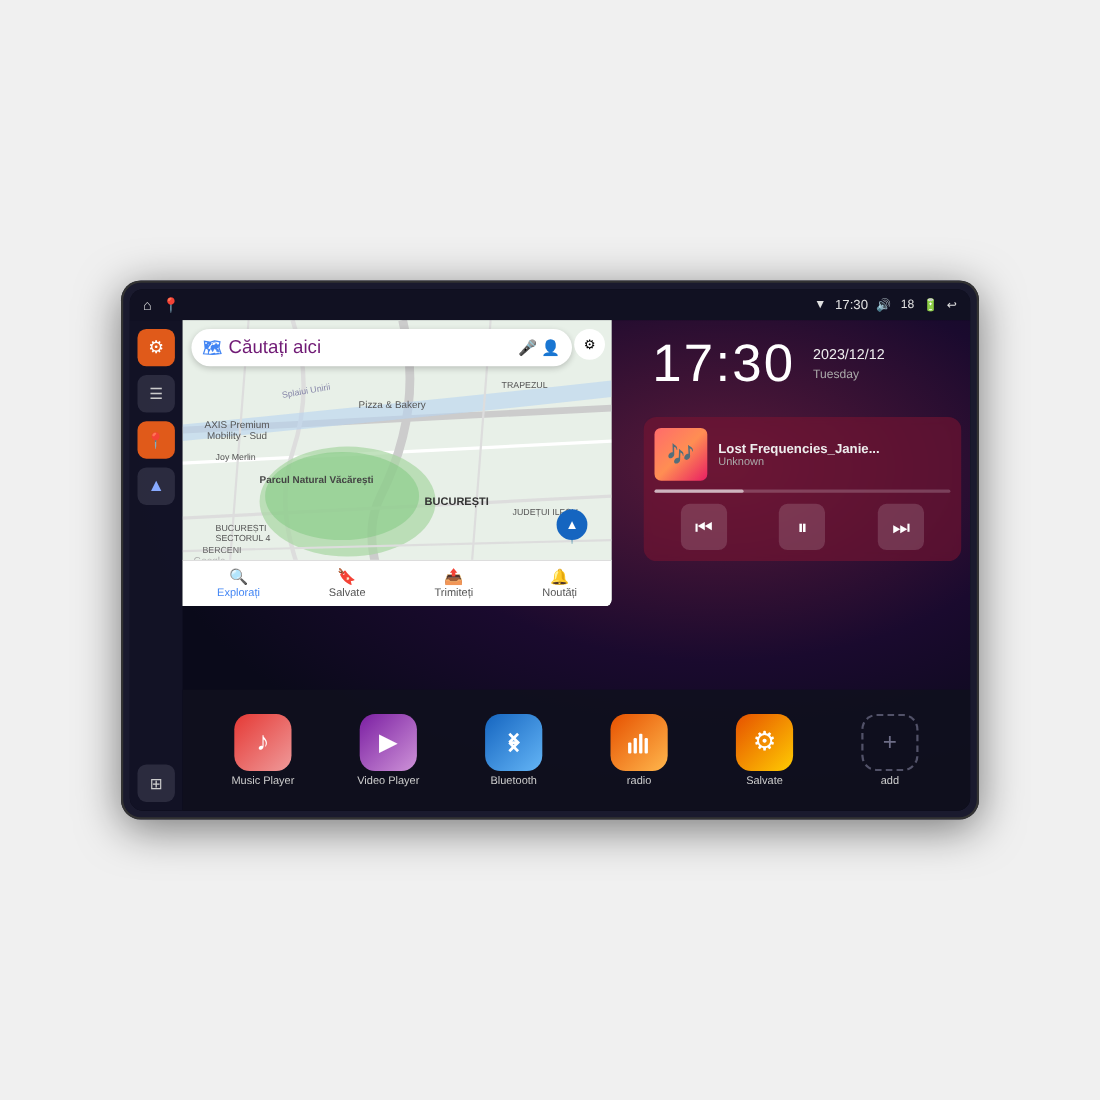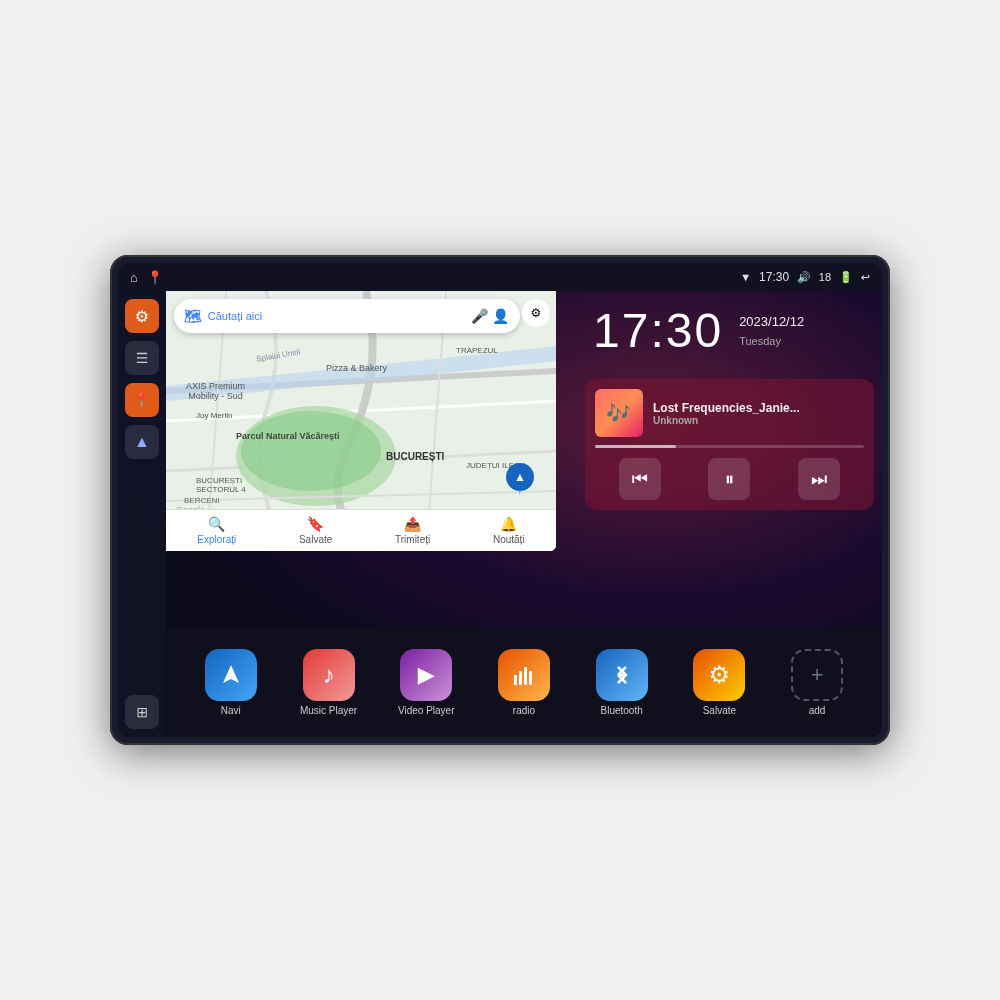--- a/index.html
+++ b/index.html
@@ -160,22 +160,22 @@
       display: flex;
       align-items: center;
       padding: 0 10px;
       gap: 6px;
       box-shadow: 0 2px 6px rgba(0,0,0,0.2);
       z-index: 5;
     }
 
     .map-search-text {
       flex: 1;
-      font-size: 11px;
-      color: #3b82f6;
+      font-size: 17px;
+      color: #701a75;
     }
 
     .map-search-icons {
       display: flex;
       gap: 4px;
       font-size: 14px;
       color: #555;
     }
 
     .map-settings-btn {
@@ -297,21 +297,21 @@
 
     .track-info { flex: 1; min-width: 0; }
     .track-name {
       font-size: 12px;
       color: #eee;
       white-space: nowrap;
       overflow: hidden;
       text-overflow: ellipsis;
       font-weight: bold;
     }
-    .track-artist { font-size: 10px; color: #aaa; font-weight: bold; }
+    .track-artist { font-size: 10px; color: #aaa; }
 
     .music-progress {
       width: 100%;
       height: 3px;
       background: rgba(255,255,255,0.2);
       border-radius: 2px;
       margin-bottom: 10px;
     }
 
     .music-controls {
@@ -553,69 +553,61 @@
             <div class="ctrl-btn">
               <span>⏭</span>
             </div>
           </div>
         </div>
 
       </div>
 
       <div class="app-grid-area">
 
-        <div class="app-item">
-          <div class="app-icon navi">
-            <svg width="28" height="28" viewBox="0 0 28 28">
-              <polygon points="14,4 22,22 14,18 6,22" fill="white"></polygon>
-            </svg>
-          </div>
-          <span class="app-label">Navi</span>
-        </div>
 
         <div class="app-item">
           <div class="app-icon music">
             <span style="color:white;font-size:24px;">♪</span>
           </div>
           <span class="app-label">Music Player</span>
         </div>
 
         <div class="app-item">
           <div class="app-icon video">
             <span style="color:white;font-size:22px;">▶</span>
           </div>
           <span class="app-label">Video Player</span>
+        </div>
+
+        <div class="app-item">
+          <div class="app-icon bluetooth">
+
+            <svg width="28" height="28" viewBox="0 0 28 28">
+              <polyline points="10,6 18,14 10,22" fill="none" stroke="white" stroke-width="2.5"></polyline>
+              <polyline points="10,14 18,14" fill="none" stroke="white" stroke-width="2.5"></polyline>
+              <polyline points="10,14 18,6" fill="none" stroke="white" stroke-width="2.5"></polyline>
+              <polyline points="10,14 18,22" fill="none" stroke="white" stroke-width="2.5"></polyline>
+            </svg>
+          </div>
+          <span class="app-label">Bluetooth</span>
         </div>
 
         <div class="app-item">
           <div class="app-icon radio">
 
             <svg width="28" height="28" viewBox="0 0 28 28">
               <rect x="4" y="14" width="3" height="10" fill="white" rx="1"></rect>
               <rect x="9" y="10" width="3" height="14" fill="white" rx="1"></rect>
               <rect x="14" y="6" width="3" height="18" fill="white" rx="1"></rect>
               <rect x="19" y="10" width="3" height="14" fill="white" rx="1"></rect>
             </svg>
           </div>
           <span class="app-label">radio</span>
         </div>
 
-        <div class="app-item">
-          <div class="app-icon bluetooth">
-
-            <svg width="28" height="28" viewBox="0 0 28 28">
-              <polyline points="10,6 18,14 10,22" fill="none" stroke="white" stroke-width="2.5"></polyline>
-              <polyline points="10,14 18,14" fill="none" stroke="white" stroke-width="2.5"></polyline>
-              <polyline points="10,14 18,6" fill="none" stroke="white" stroke-width="2.5"></polyline>
-              <polyline points="10,14 18,22" fill="none" stroke="white" stroke-width="2.5"></polyline>
-            </svg>
-          </div>
-          <span class="app-label">Bluetooth</span>
-        </div>
-
 
         <div class="app-item">
           <div class="app-icon settings">
             <span style="color:white;font-size:24px;">⚙</span>
           </div>
           <span class="app-label">Salvate</span>
         </div>
 
         <div class="app-item">
           <div class="app-icon add">

